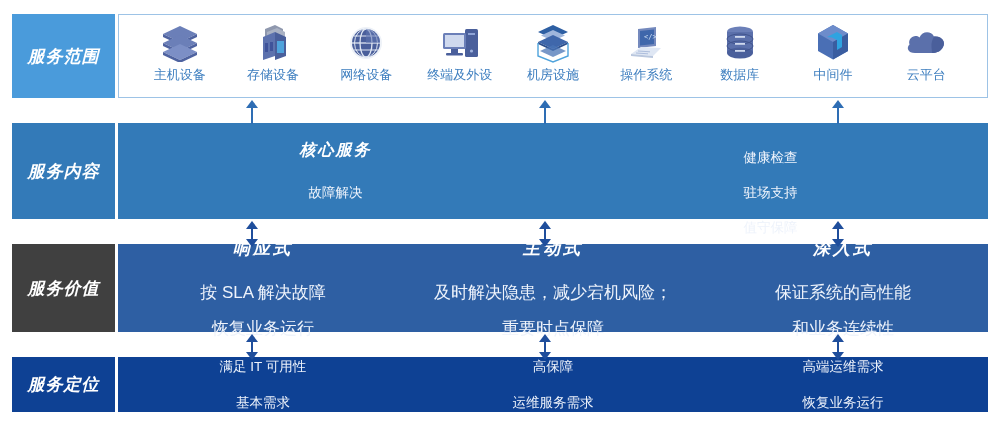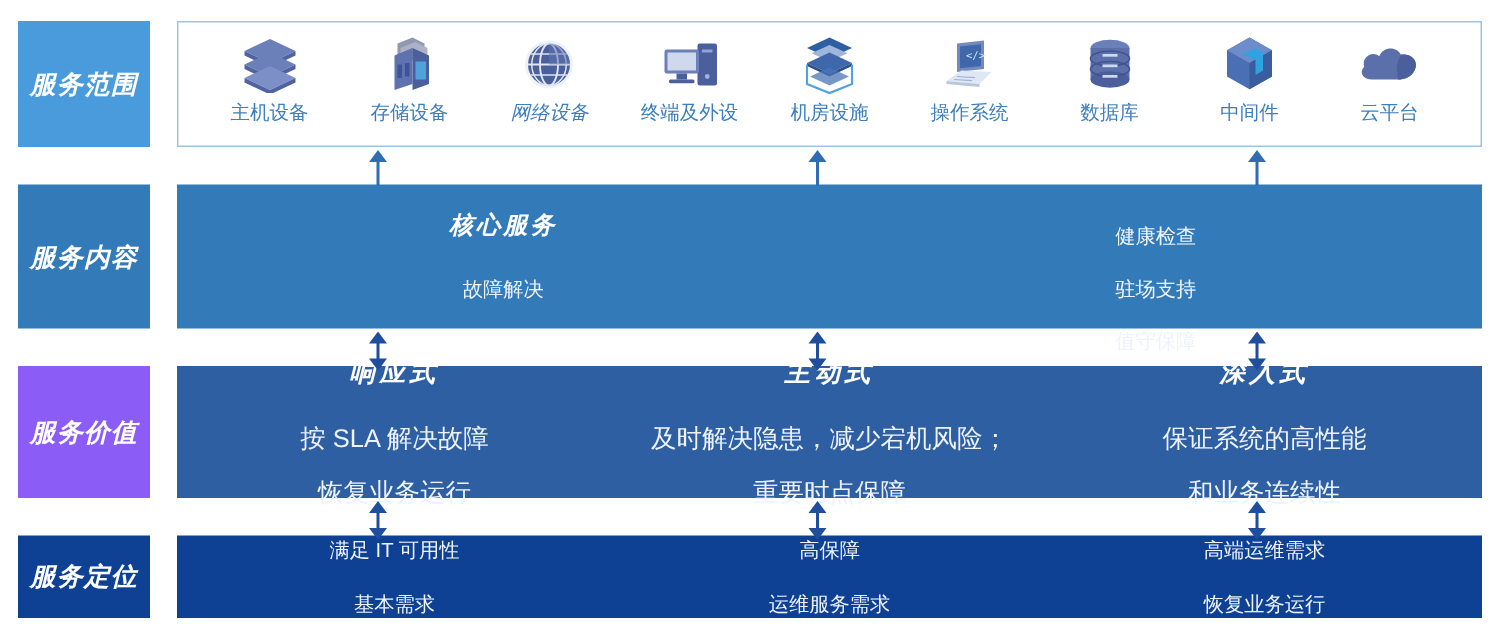--- a/index.html
+++ b/index.html
@@ -15,21 +15,21 @@
     position: relative;
   }
   #diagram {
     position: relative;
     width: 1000px;
     height: 424px;
   }
   .row-label {
     position: absolute;
     left: 12px;
-    width: 88px;
+    width: 103px;
     display: flex;
     align-items: center;
     justify-content: center;
     color: #ffffff;
     font-weight: bold;
     font-style: italic;
     font-size: 17px;
     letter-spacing: 1px;
     box-sizing: border-box;
   }
@@ -184,21 +184,21 @@
           <circle cx="19" cy="19" r="16" fill="#eef2f8"></circle>
           <circle cx="19" cy="19" r="14" fill="#4a5f9b"></circle>
           <ellipse cx="19" cy="19" rx="6" ry="14" fill="none" stroke="#dfe6f2" stroke-width="1.3"></ellipse>
           <ellipse cx="19" cy="19" rx="11.5" ry="14" fill="none" stroke="#dfe6f2" stroke-width="1"></ellipse>
           <line x1="5" y1="19" x2="33" y2="19" stroke="#dfe6f2" stroke-width="1.3"></line>
           <line x1="7" y1="12" x2="31" y2="12" stroke="#dfe6f2" stroke-width="1"></line>
           <line x1="7" y1="26" x2="31" y2="26" stroke="#dfe6f2" stroke-width="1"></line>
           <path d="M19 5 A14 14 0 0 1 33 19 L19 19 Z" fill="#5f74b0" opacity="0.55"></path>
         </svg>
       </div>
-      <div class="scope-label" style="color: rgb(61, 126, 191); font-style: italic;">网络设备</div>
+      <div class="scope-label" style="color: rgb(61, 126, 191);">网络设备</div>
     </div>
 
     <div class="scope-item">
       <div class="scope-icon">
         <svg width="42" height="38" viewBox="0 0 42 38">
           <rect x="26" y="5" width="13" height="28" rx="1.5" fill="#4a5f9b"></rect>
           <rect x="29" y="9" width="7" height="2" fill="#8fa4d6"></rect>
           <circle cx="32.5" cy="27" r="1.6" fill="#9fb2de"></circle>
           <rect x="4" y="9" width="23" height="16" rx="1.5" fill="#6B7FB8"></rect>
           <rect x="6" y="11" width="19" height="12" fill="#cfd9ee"></rect>
@@ -290,21 +290,21 @@
       </div>
       <div class="cell">
         <div class="cell-title">外延服务</div>
         <div class="cell-line">健康检查</div>
         <div class="cell-line">驻场支持</div>
         <div class="cell-line">值守保障</div>
       </div>
     </div>
   </div>
 
-  <div class="row-label" id="row-value-label" style="background: #8b5cf6;">
+  <div class="row-label" id="row-value-label" style="background: #404040;">
     <span>服务价值</span>
   </div>
 
   <div class="row-body" id="row-value-body" style="background: rgb(46, 95, 163);">
     <div class="cols">
       <div class="cell">
         <div class="cell-title">响应式</div>
         <div class="cell-line">按 SLA 解决故障</div>
         <div class="cell-line">恢复业务运行</div>
       </div>

